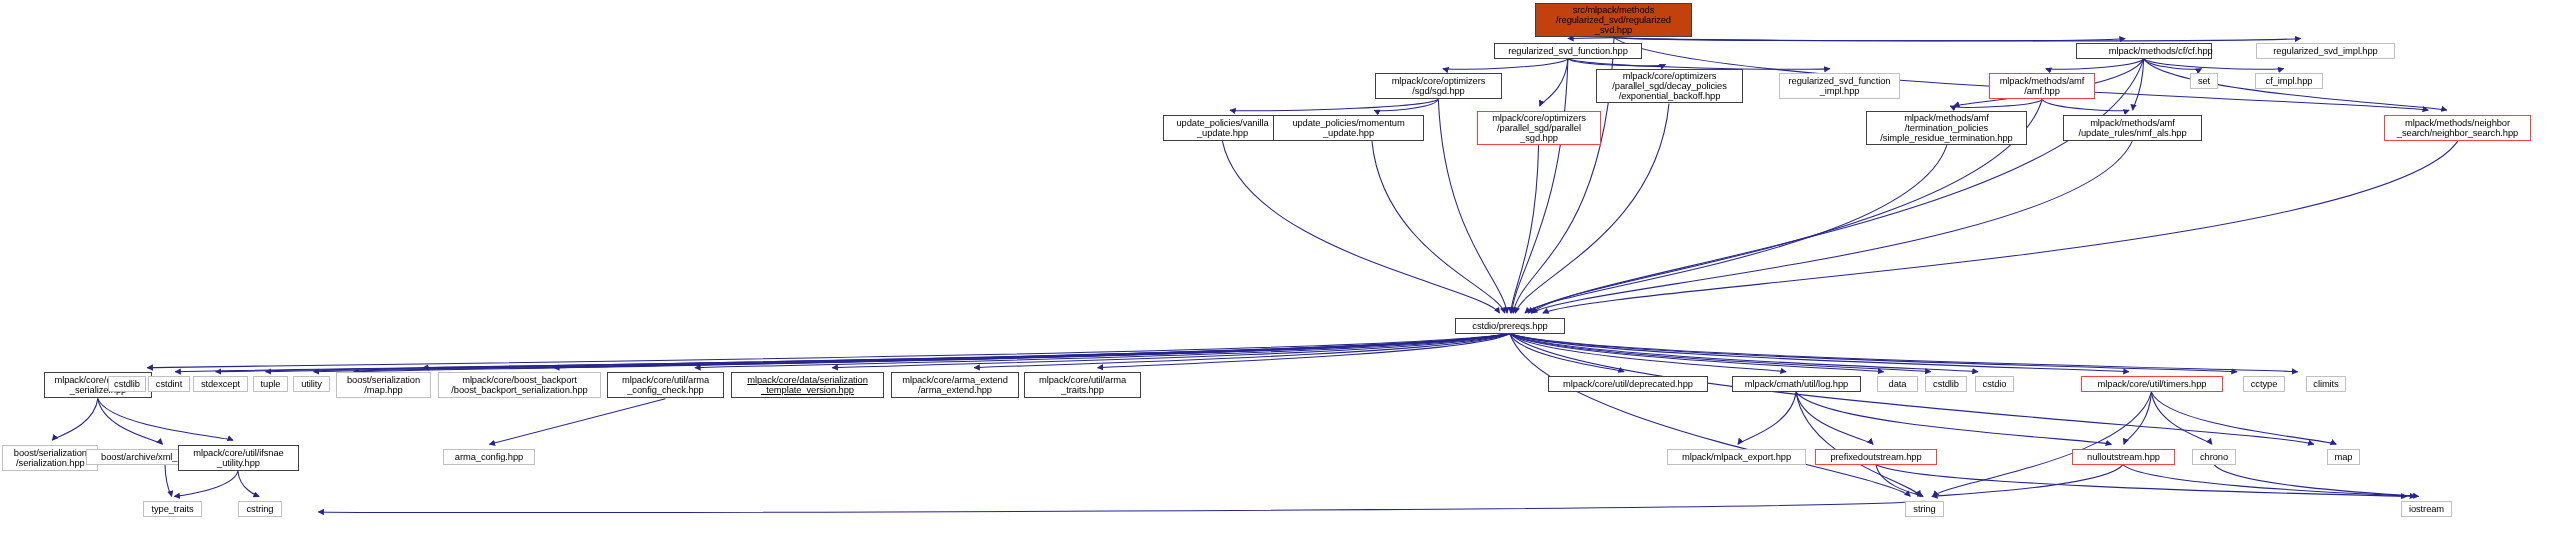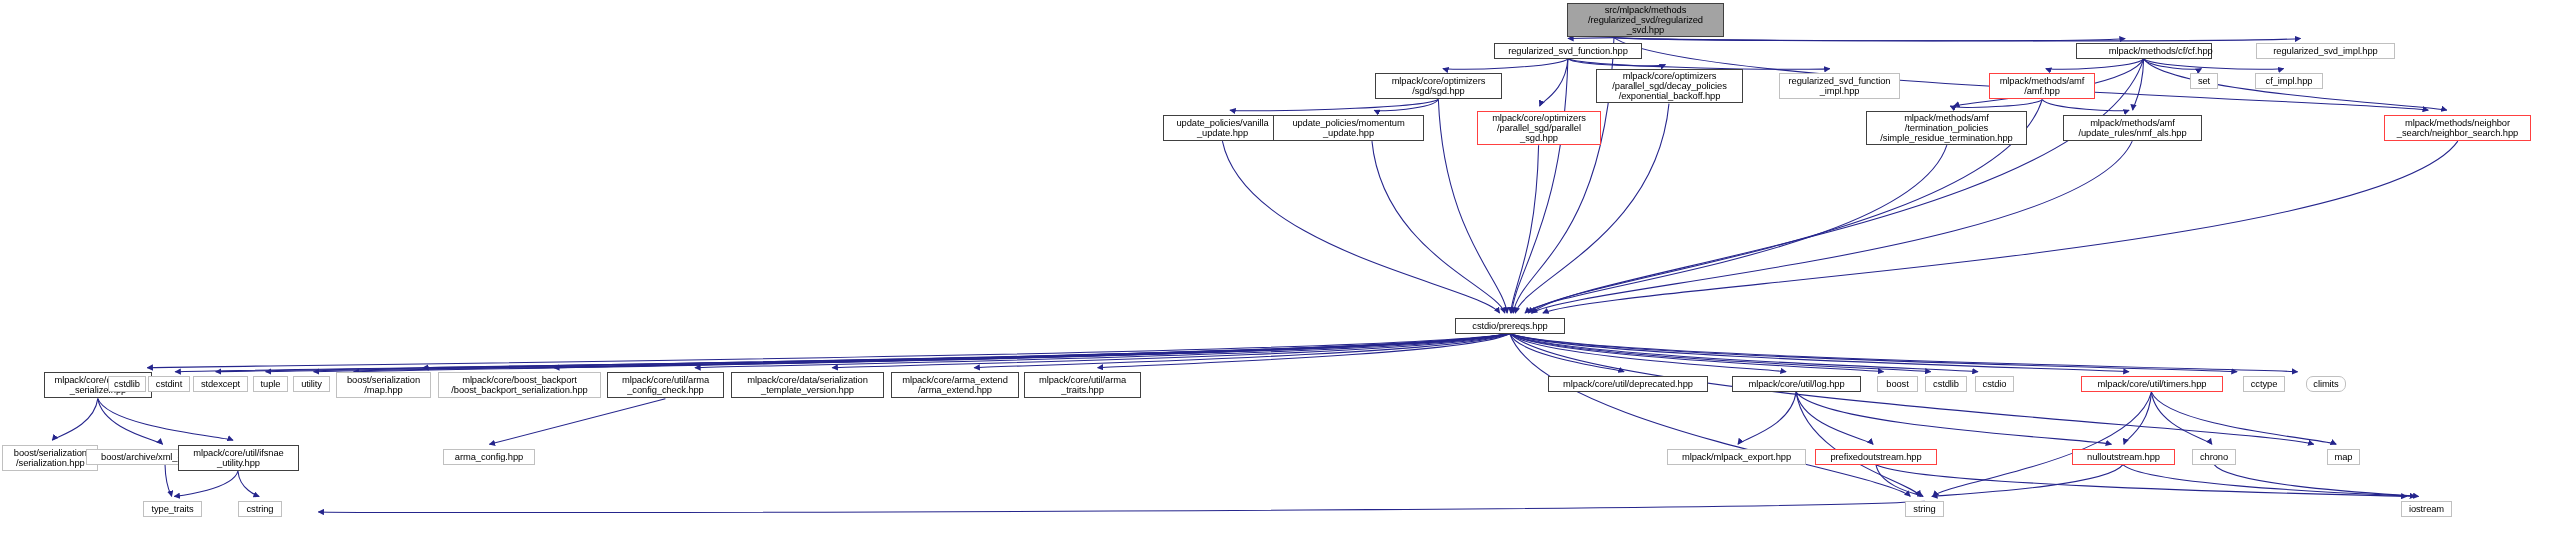--- a/index.html
+++ b/index.html
@@ -35,23 +35,22 @@
     line-height: 10.3px;
     white-space: pre-line;
     letter-spacing: -0.1px;
     padding: 0 1.6px;
     z-index: 5;
   }
   .node.strong {
     border: 1.1px solid #404040;
   }
   .node.root {
-    background: #a3a3a3;
+    background: #c2410c;
     border: 1.1px solid #404040;
-    margin-left: 32px;
   }
   .node.red {
     border: 1.3px solid #ff4040;
   }
 </style>
 </head>
 <body>
 
 <div id="canvas">
   <svg id="edges" viewBox="0 0 3161 677" xmlns="http://www.w3.org/2000/svg">
@@ -175,34 +174,34 @@
       <div class="node " style="left: 148px; top: 376px; width: 42px; height: 15.5px;">cstdint</div>
       <div class="node " style="left: 193px; top: 376px; width: 55px; height: 15.5px;">stdexcept</div>
       <div class="node " style="left: 253px; top: 376px; width: 35px; height: 15.5px;">tuple</div>
       <div class="node " style="left: 293px; top: 376px; width: 37px; height: 15.5px;">utility</div>
       <div class="node " style="left: 336px; top: 372px; width: 95px; height: 26px;">boost/serialization
 /map.hpp</div>
       <div class="node " style="left: 438px; top: 372px; width: 163px; height: 26px;">mlpack/core/boost_backport
 /boost_backport_serialization.hpp</div>
       <div class="node strong" style="left: 607px; top: 372px; width: 117px; height: 26px;">mlpack/core/util/arma
 _config_check.hpp</div>
-      <div class="node strong" style="left: 731px; top: 372px; width: 153px; height: 26px;">mlpack/core/data/serialization
+      <div class="node strong" style="left: 731px; top: 372px; width: 153px; height: 26px; text-decoration: underline;">mlpack/core/data/serialization
 _template_version.hpp</div>
       <div class="node strong" style="left: 891px; top: 372px; width: 128px; height: 26px;">mlpack/core/arma_extend
 /arma_extend.hpp</div>
       <div class="node strong" style="left: 1024px; top: 372px; width: 117px; height: 26px;">mlpack/core/util/arma
 _traits.hpp</div>
       <div class="node strong" style="left: 1548px; top: 376px; width: 160px; height: 15.5px;">mlpack/core/util/deprecated.hpp</div>
-      <div class="node strong" style="left: 1732px; top: 376px; width: 129px; height: 15.5px;">mlpack/core/util/log.hpp</div>
-      <div class="node " style="left: 1877px; top: 376px; width: 41px; height: 15.5px;">boost</div>
+      <div class="node strong" style="left: 1732px; top: 376px; width: 129px; height: 15.5px;">mlpack/cmath/util/log.hpp</div>
+      <div class="node " style="left: 1877px; top: 376px; width: 41px; height: 15.5px;">data</div>
       <div class="node " style="left: 1925px; top: 376px; width: 42px; height: 15.5px;">cstdlib</div>
       <div class="node " style="left: 1975px; top: 376px; width: 39px; height: 15.5px;">cstdio</div>
       <div class="node red" style="left: 2081px; top: 376px; width: 142px; height: 15.5px;">mlpack/core/util/timers.hpp</div>
       <div class="node " style="left: 2243px; top: 376px; width: 42px; height: 15.5px;">cctype</div>
-      <div class="node " style="left: 2306px; top: 376px; width: 40px; height: 15.5px; border-radius: 7px;">climits</div>
+      <div class="node " style="left: 2306px; top: 376px; width: 40px; height: 15.5px;">climits</div>
       <div class="node " style="left: 2.4px; top: 445px; width: 96px; height: 26px;">boost/serialization
 /serialization.hpp</div>
       <div class="node " style="left: 86px; top: 449px; width: 159px; height: 15.5px;">boost/archive/xml_oarchive.hpp</div>
       <div class="node strong" style="left: 178px; top: 445px; width: 121px; height: 26px;">mlpack/core/util/ifsnae
 _utility.hpp</div>
       <div class="node " style="left: 443px; top: 449px; width: 92px; height: 15.5px;">arma_config.hpp</div>
       <div class="node " style="left: 1667px; top: 449px; width: 139px; height: 15.5px;">mlpack/mlpack_export.hpp</div>
       <div class="node red" style="left: 1815px; top: 449px; width: 122px; height: 15.5px;">prefixedoutstream.hpp</div>
       <div class="node red" style="left: 2072px; top: 449px; width: 103px; height: 15.5px;">nulloutstream.hpp</div>
       <div class="node " style="left: 2192px; top: 449px; width: 44px; height: 15.5px;">chrono</div>

